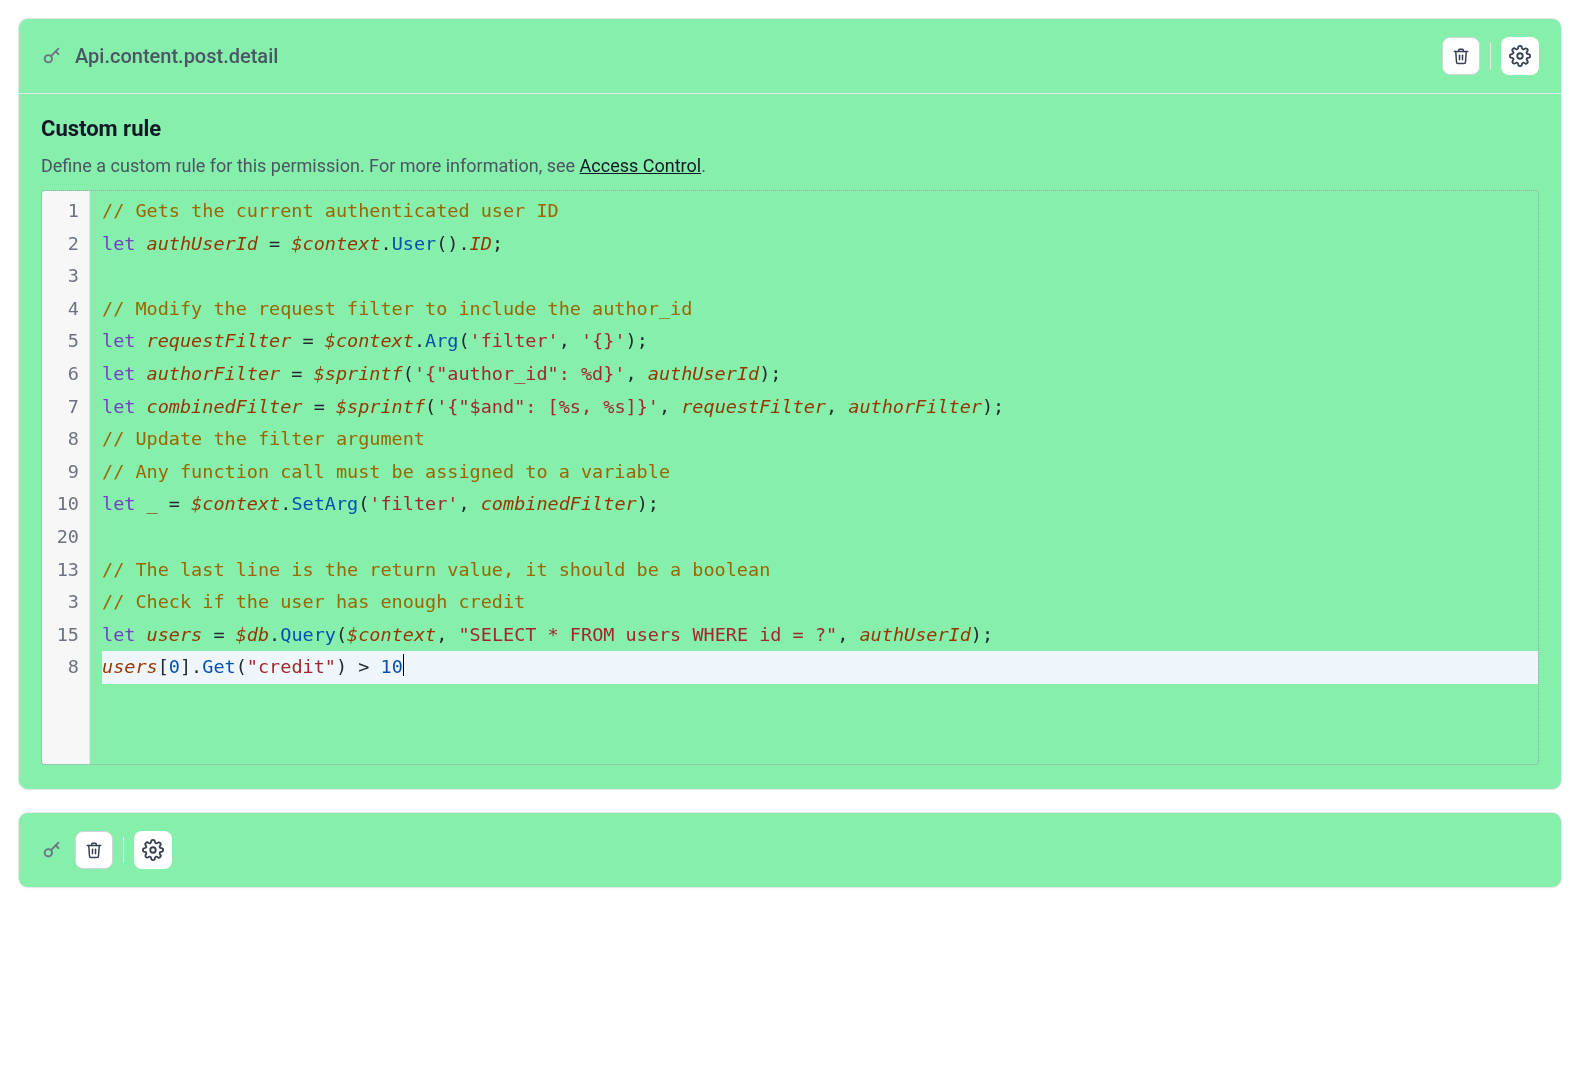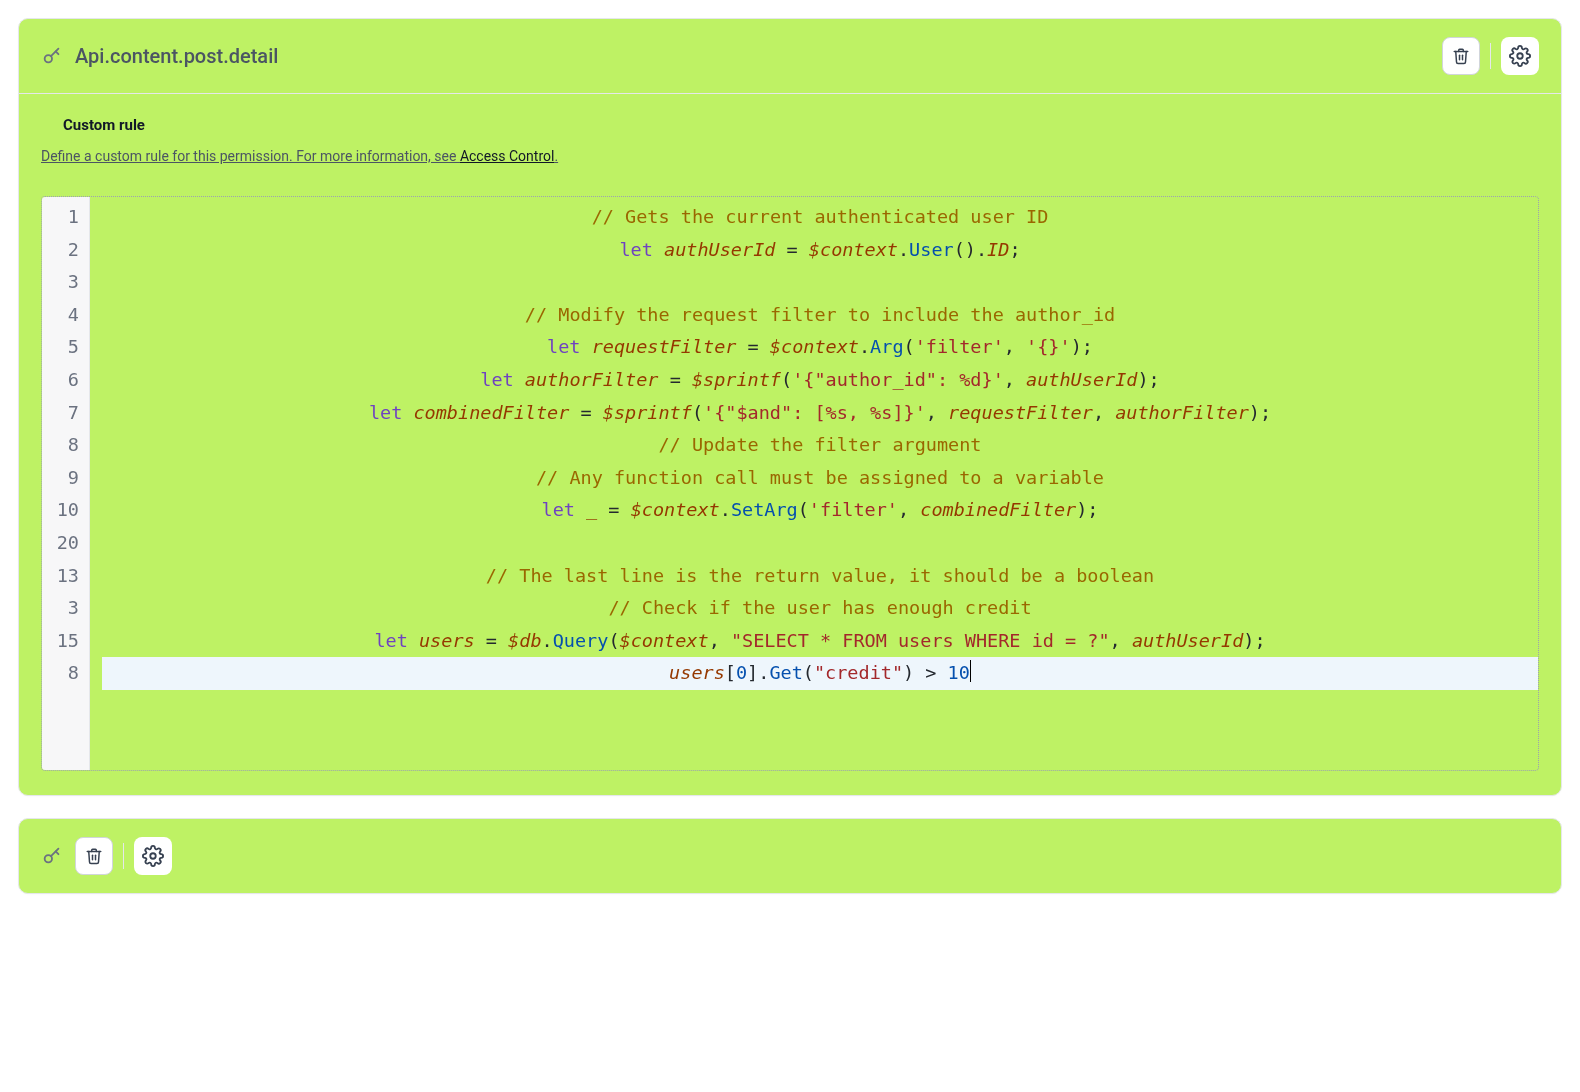--- a/index.html
+++ b/index.html
@@ -6,21 +6,21 @@
   body {
     font-family: -apple-system, BlinkMacSystemFont, "Segoe UI", Roboto, Helvetica, Arial, sans-serif;
     background: #ffffff;
     padding: 18px;
     color: #1f2328;
   }
   .panel {
     border: 1px solid #e5e7eb;
     border-radius: 10px;
     margin-bottom: 22px;
-    background: #bef264;
+    background: #86efac;
     box-shadow: 0 1px 2px rgba(0,0,0,0.02);
     overflow: hidden;
   }
   .card-header {
     display: flex;
     align-items: center;
     padding: 18px 22px;
   }
   .card-header .key-icon {
     margin-right: 12px;
@@ -54,31 +54,29 @@
   .sep {
     width: 1px;
     height: 26px;
     background: #e5e7eb;
   }
   .card-body {
     border-top: 1px solid #e5e7eb;
     padding: 22px 22px 24px 22px;
   }
   .section-title {
-    font-size: 15px;
+    font-size: 22px;
     font-weight: 700;
     margin-bottom: 14px;
     color: #111827;
-    margin-left: 22px;
   }
   .section-subtitle {
-    font-size: 14px;
+    font-size: 18px;
     color: #4b5563;
-    margin-bottom: 32px;
-    text-decoration: underline;
+    margin-bottom: 14px;
   }
   .section-subtitle a {
     color: #111827;
     text-decoration: underline;
   }
   .editor {
     border: 1px dotted #9ca3af;
     border-radius: 4px;
     display: flex;
     font-family: ui-monospace, SFMono-Regular, Menlo, Consolas, monospace;
@@ -96,21 +94,21 @@
     min-width: 48px;
   }
   .gutter div { height: 32.6px; }
   .code {
     flex: 1;
     padding: 4px 0 80px 12px;
     white-space: pre;
     overflow-x: auto;
     position: relative;
   }
-  .code .line { height: 32.6px; display:block;text-align:center; }
+  .code .line { height: 32.6px; display:block; }
   .code .hl { background: #eef6fc; display:block; width:100%; }
   .c-comment { color: #9a6700; }
   .c-keyword { color: #6f42c1; }
   .c-ident   { color: #953800; font-style: italic; }
   .c-func    { color: #0550ae; }
   .c-string  { color: #a3282b; }
   .c-num     { color: #0550ae; }
   .c-op      { color: #24292f; }
   .c-plain   { color: #24292f; }
   .cursor {

